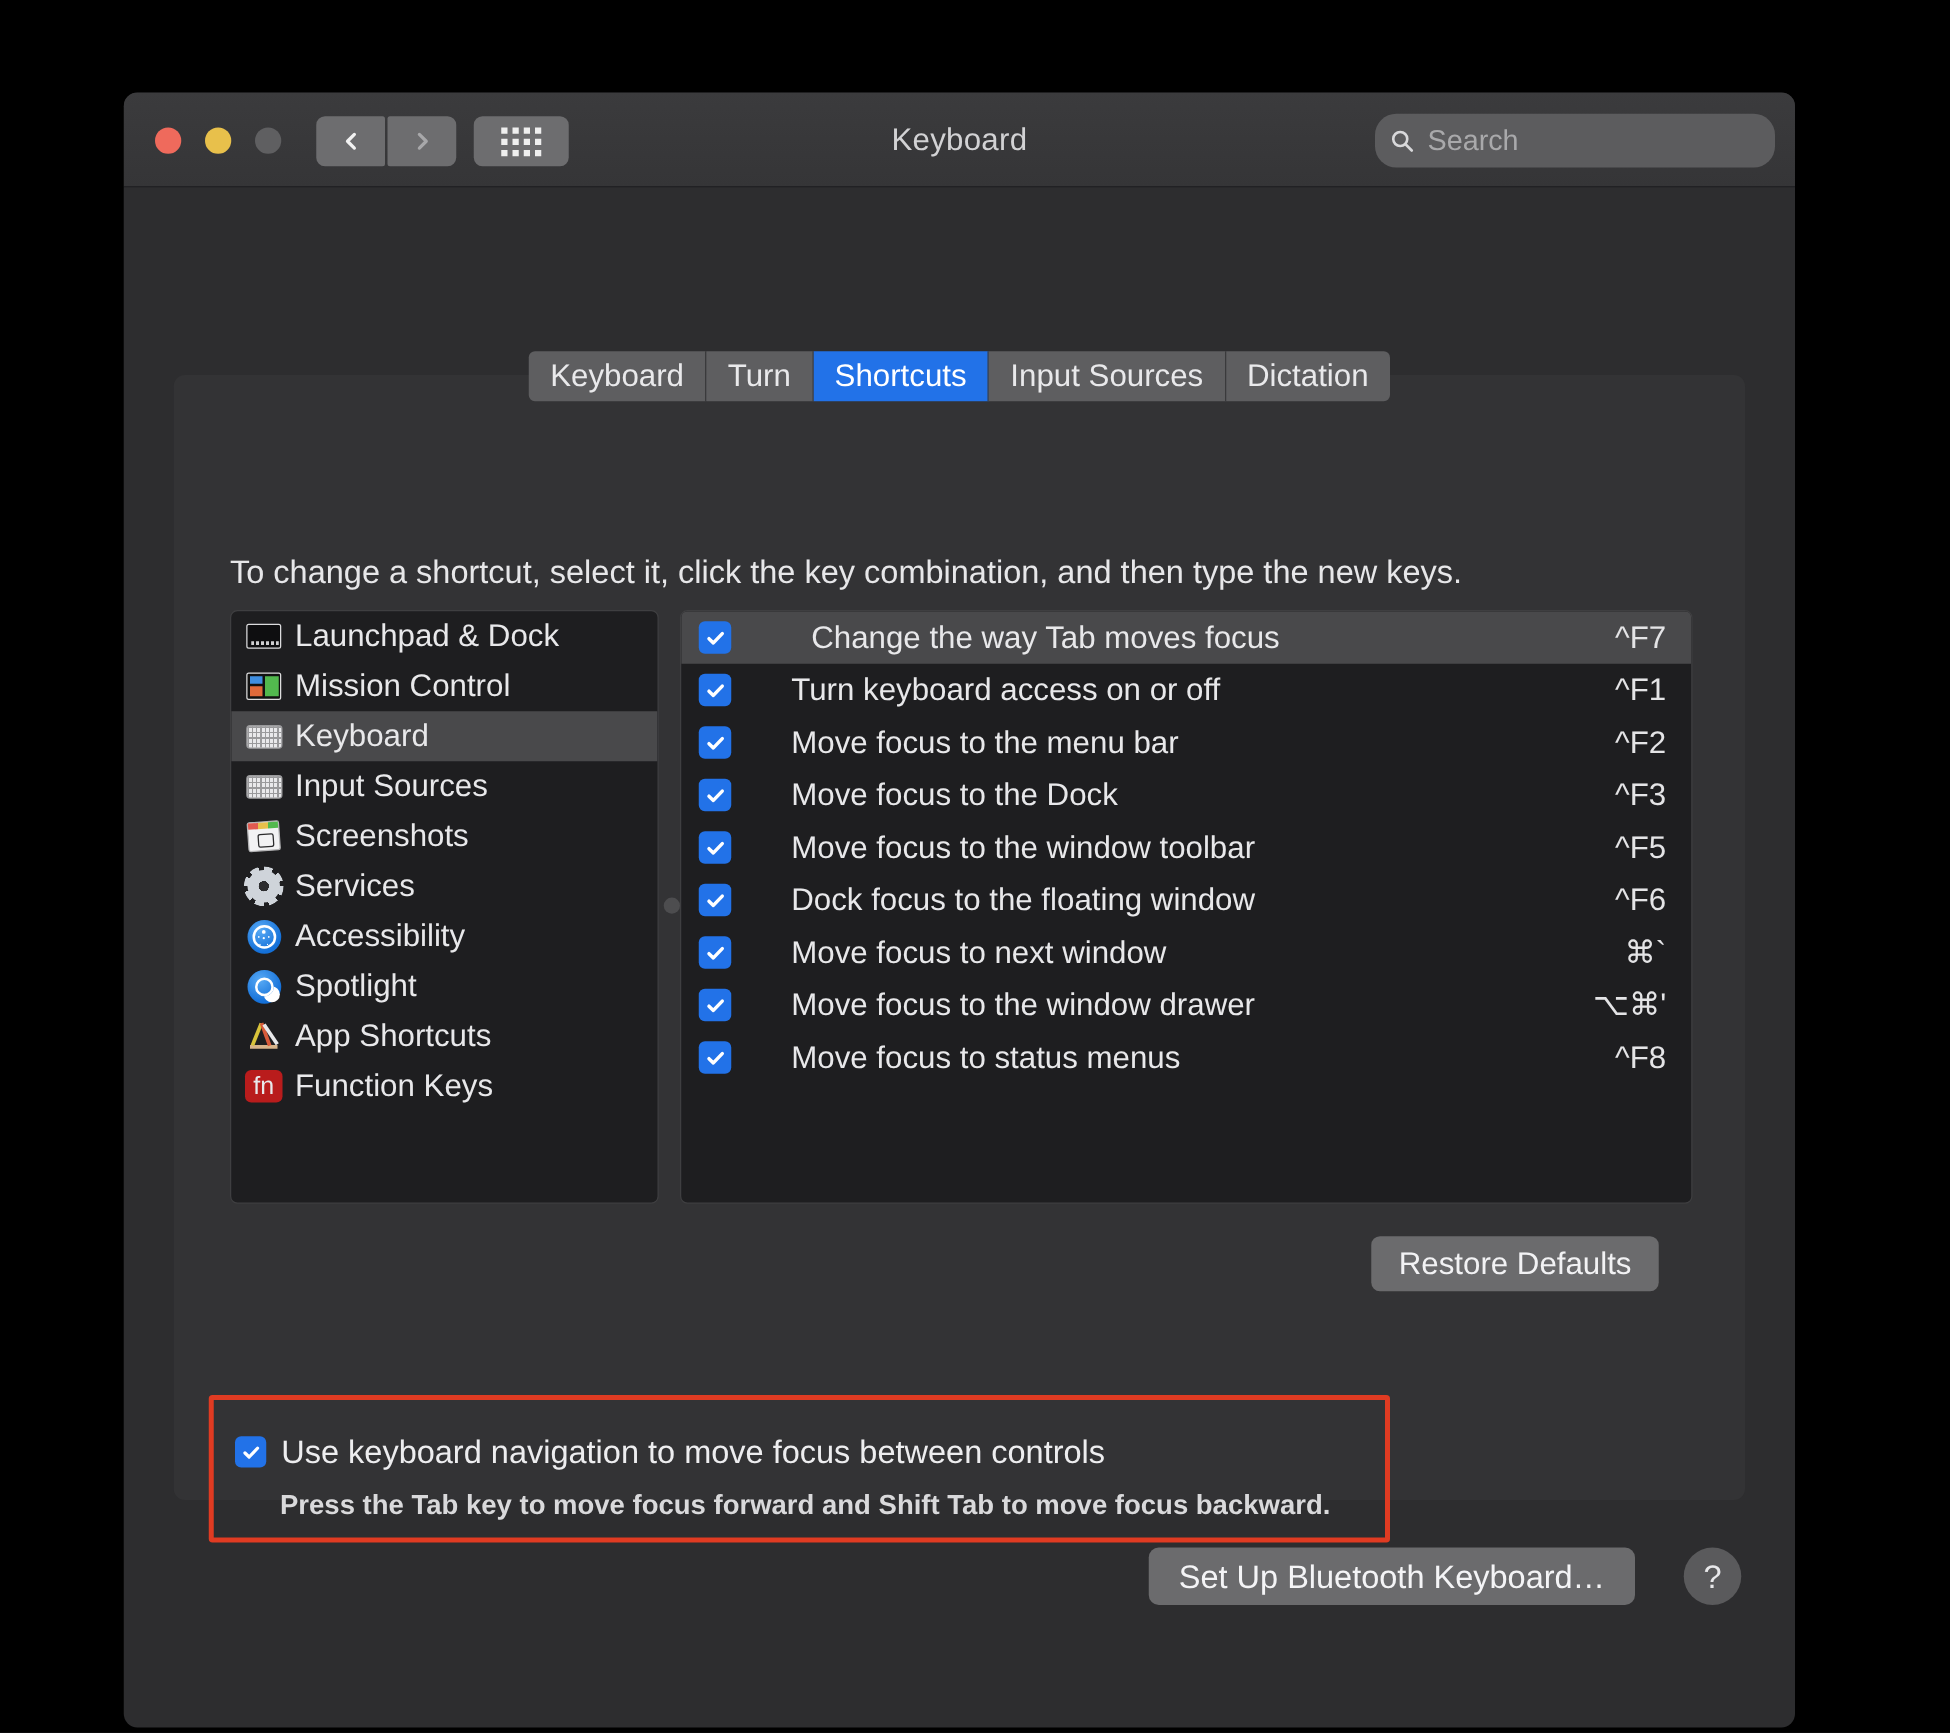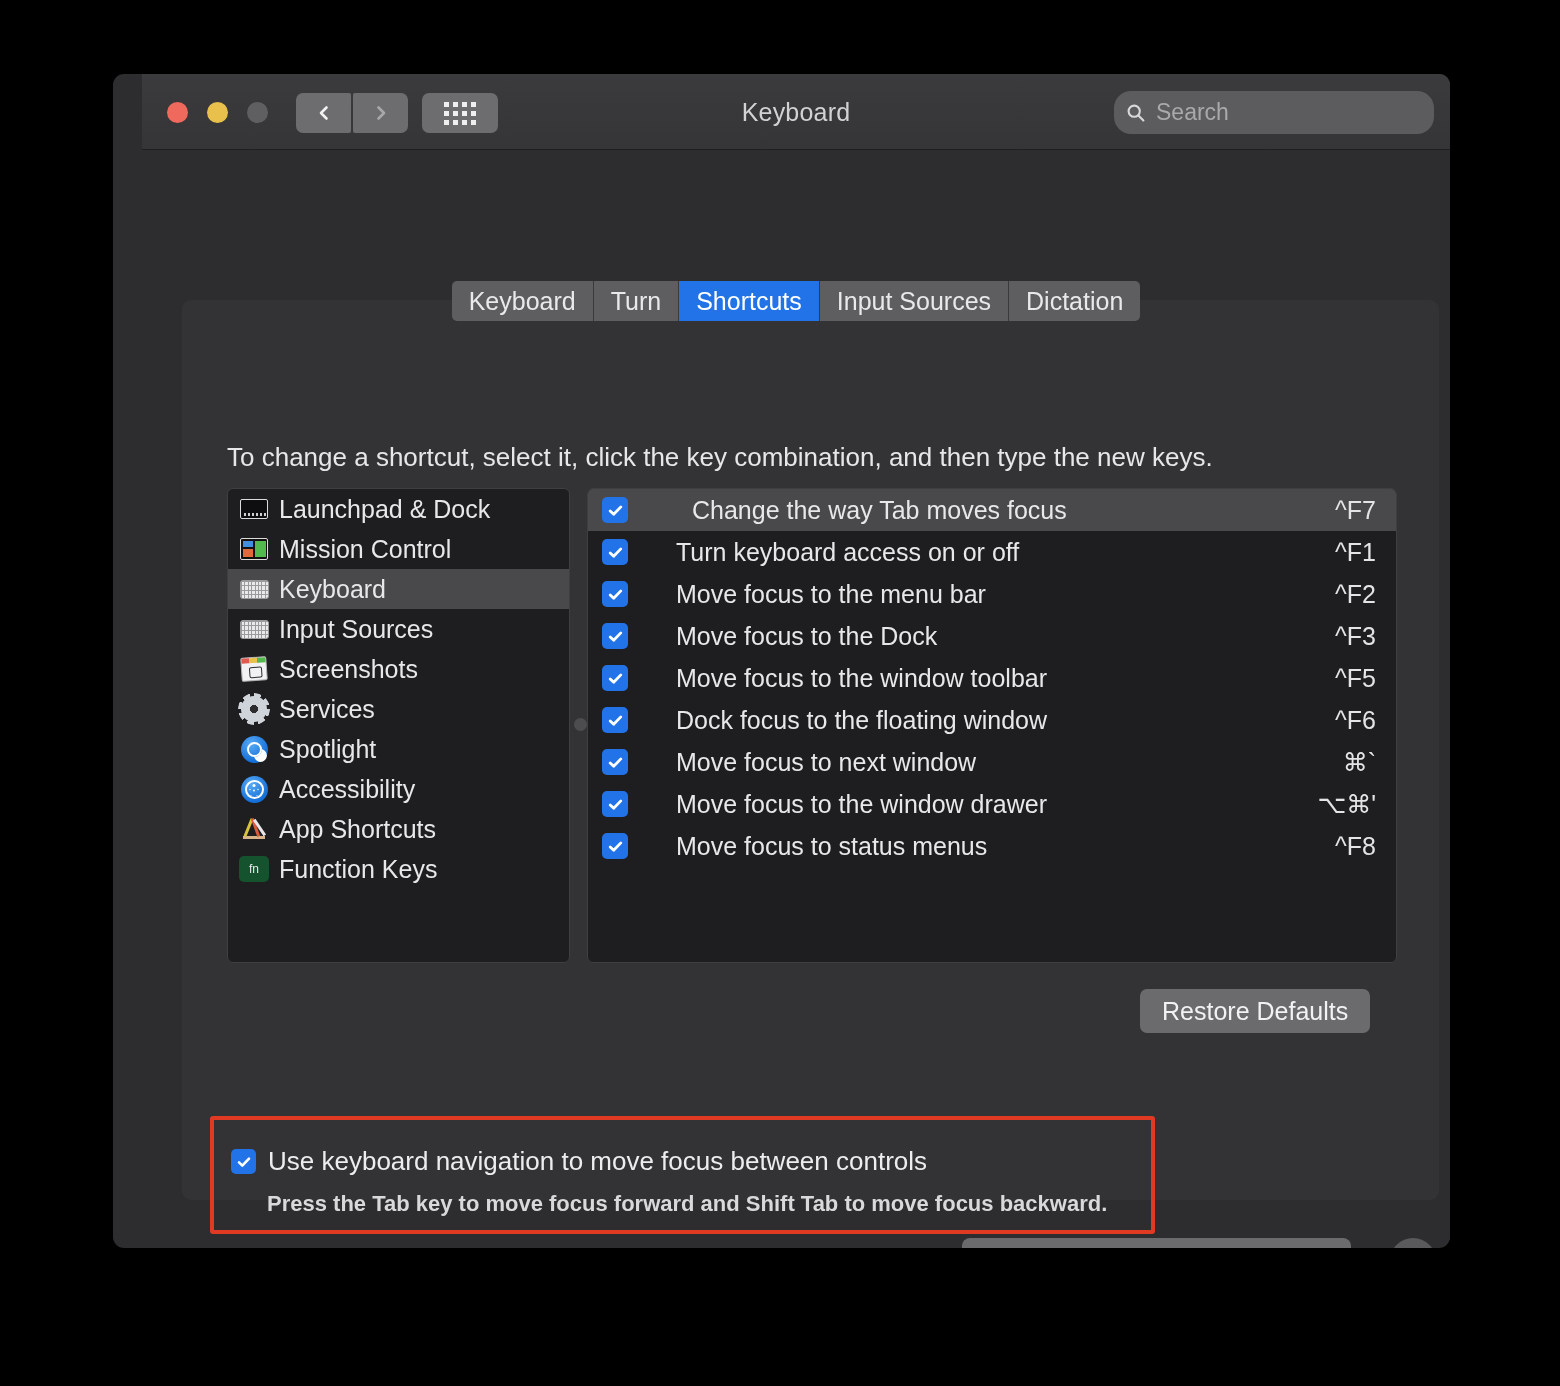--- a/index.html
+++ b/index.html
@@ -8,29 +8,28 @@
     width: 1560px;
     height: 1386px;
     background: #000000;
     font-family: "Liberation Sans", "DejaVu Sans", sans-serif;
     overflow: hidden;
   }
 
   
   #window {
     position: absolute;
-    left: 113px;
+    left: 99px;
     top: 74px;
     width: 1337px;
-    height: 1174px;
+    height: 1308px;
     background: #2d2d2f;
     border-radius: 11px;
     overflow: hidden;
     box-shadow: 0 10px 40px rgba(0,0,0,0.65);
-    padding-left: 29px;
   }
 
   
   #titlebar {
     position: relative;
     height: 76px;
     background: linear-gradient(to bottom, #3b3b3d, #353537);
     border-bottom: 1px solid #1e1e20;
   }
 
@@ -232,23 +231,23 @@
     box-shadow: 0 5px 0 -0.6px #fff, -4px 4px 0 -0.8px #fff, 4px 4px 0 -0.8px #fff,
                 -3px 10px 0 -1px #fff, 3px 10px 0 -1px #fff; }
 
   .ic-appshort { width:28px; height:24px; position:relative; }
   .ic-appshort::before { content:""; position:absolute; left:3px; bottom:2px; width:22px; height:3px; background:#d8b48a; }
   .ic-appshort i { position:absolute; bottom:4px; display:block; width:3px; height:19px; }
   .ic-appshort .p1 { left:7px; background:#d8c33a; transform: rotate(22deg); }
   .ic-appshort .p2 { left:14px; background:#d85a3a; transform: rotate(-20deg); }
   .ic-appshort .p3 { left:18px; background:#e8e8ea; transform: rotate(-34deg); }
 
-  .ic-fn { width:30px; height:26px; background:#14532d; border-radius:5px;
+  .ic-fn { width:30px; height:26px; background:#b91c1c; border-radius:5px;
     display:flex; align-items:center; justify-content:center;
-    font-size:12px; color:#e8e8ea; font-family:"Liberation Sans",sans-serif; }
+    font-size:20px; color:#e8e8ea; font-family:"Liberation Sans",sans-serif; }
 
   
   #splitter { position:absolute; left:344px; top:0; width:14px; height:475px; }
   #splitter-dot { position:absolute; left:3px; top:230px; width:13px; height:13px; border-radius:50%; background:#4d4d4f; }
 
   
   #shortcuts {
     position: absolute;
     left: 360px; top: 0;
     width: 810px; height: 475px;
@@ -445,31 +444,31 @@
               <div class="side-label">Screenshots</div>
             </div>
             <div class="side-item">
               <div class="side-ico">
                 <div class="ic-gear"></div>
               </div>
               <div class="side-label">Services</div>
             </div>
             <div class="side-item">
               <div class="side-ico">
-                <div class="ic-spotlight"></div>
-              </div>
-              <div class="side-label">Spotlight</div>
-            </div>
-            <div class="side-item">
-              <div class="side-ico">
                 <div class="ic-access">
                   <span></span>
                 </div>
               </div>
               <div class="side-label">Accessibility</div>
+            </div>
+            <div class="side-item">
+              <div class="side-ico">
+                <div class="ic-spotlight"></div>
+              </div>
+              <div class="side-label">Spotlight</div>
             </div>
             <div class="side-item">
               <div class="side-ico">
                 <div class="ic-appshort">
                   <i class="p1"></i>
                   <i class="p2"></i>
                   <i class="p3"></i>
                 </div>
               </div>
               <div class="side-label">App Shortcuts</div>

